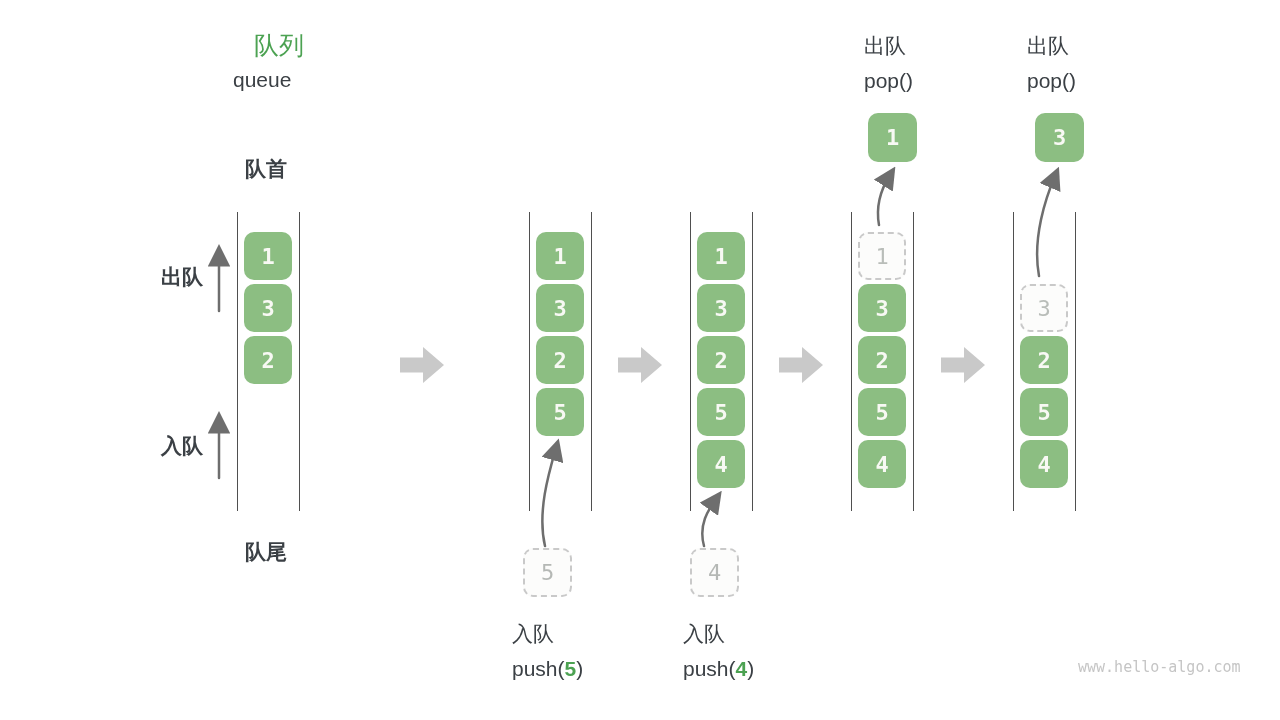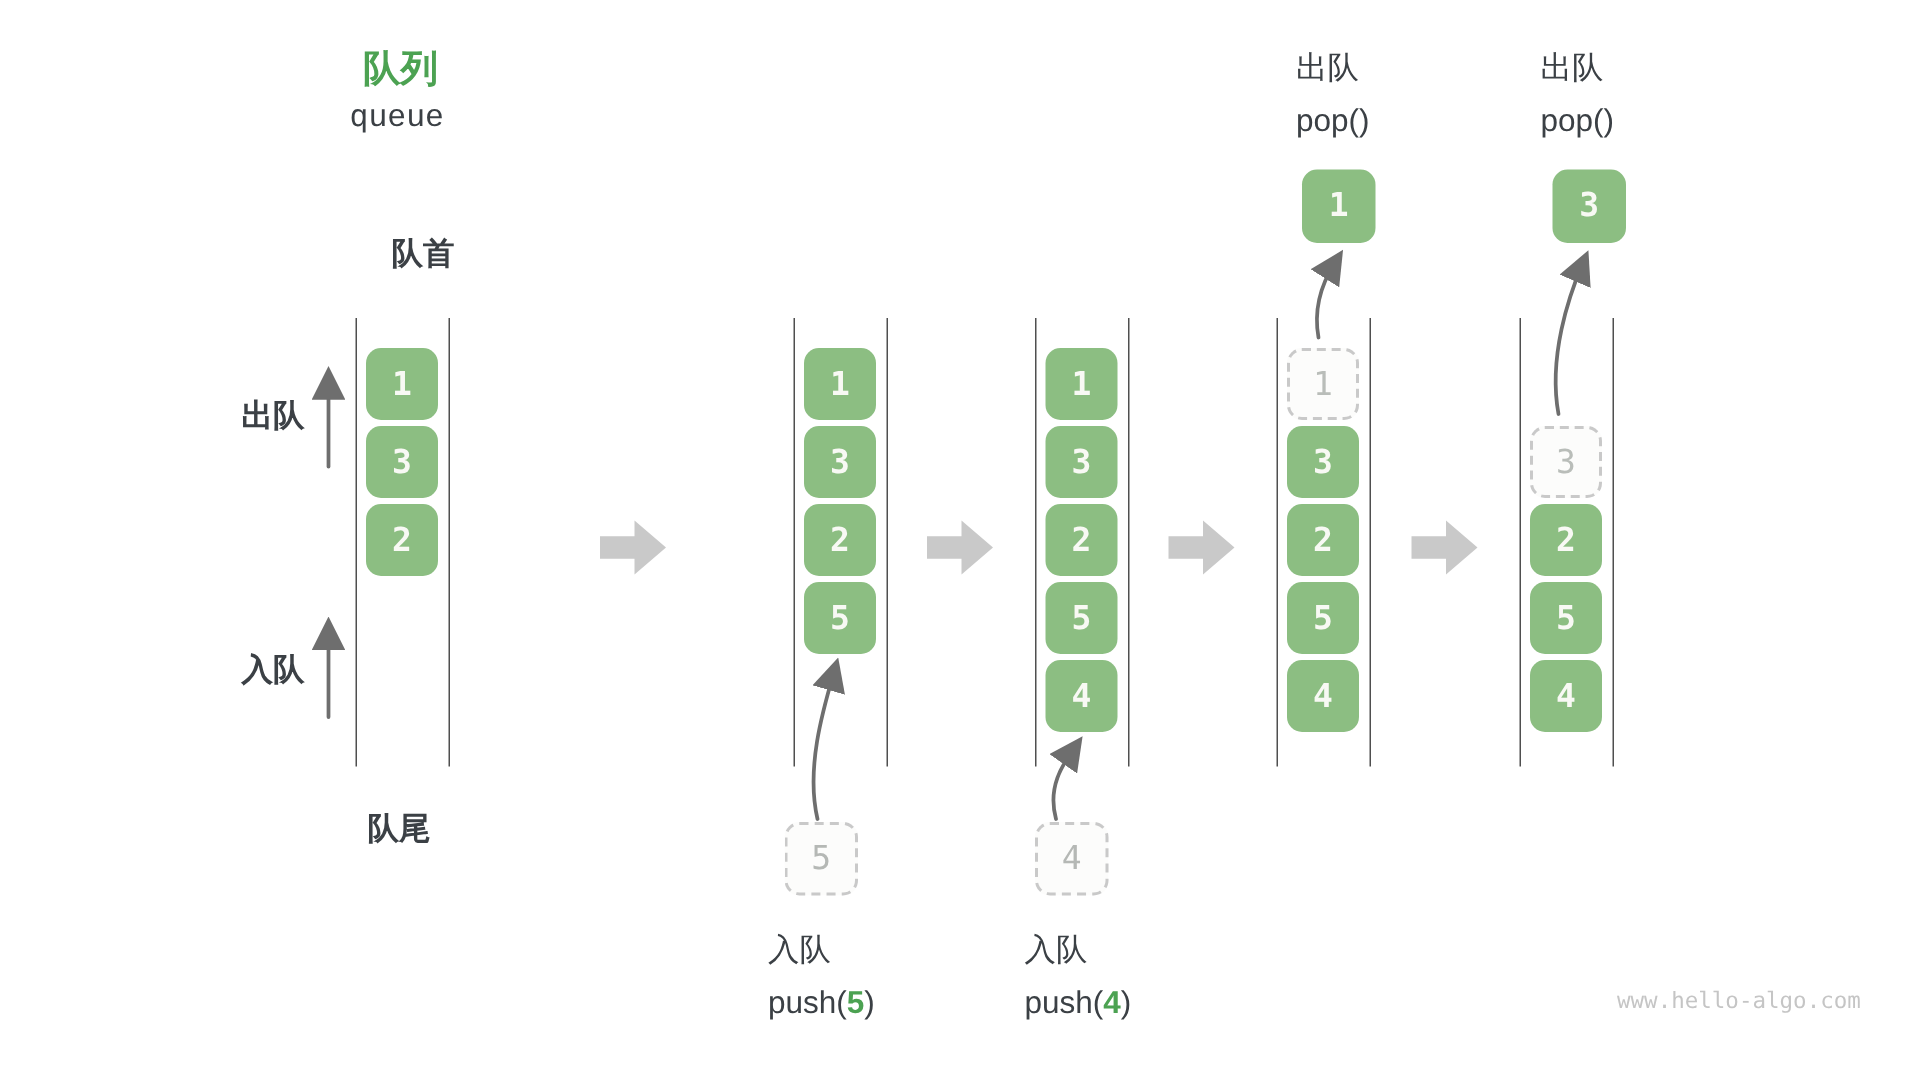--- a/index.html
+++ b/index.html
@@ -3,25 +3,25 @@
 <meta charset="utf-8">
 <style>
   html,body{margin:0;padding:0;background:#ffffff;}
   .canvas{
     position:relative;width:1280px;height:720px;background:#ffffff;overflow:hidden;
     font-family:"Liberation Sans",sans-serif;color:#3B4045;
   }
   .overlay{position:absolute;left:0;top:0;width:1280px;height:720px;pointer-events:none;}
 
   
-  .title-zh{position:absolute;left:242px;top:29px;font-size:25px;font-weight:700;color:#4CA252;}
+  .title-zh{position:absolute;left:254px;top:29px;font-size:25px;font-weight:400;color:#4CA252;}
   .title-en{position:absolute;left:233px;top:68px;font-size:21px;color:#3B4045;
-            font-family:Liberation Mono, monospace;}
+            font-family:Liberation Sans, sans-serif;}
   .lbl{position:absolute;font-size:21px;font-weight:700;color:#3B4045;}
-  .lbl-front{left:245px;top:155px;margin-left:16px;}
+  .lbl-front{left:245px;top:155px;}
   .lbl-rear{left:245px;top:538px;text-align:center;}
   .lbl-deq{left:161px;top:263px;}
   .lbl-enq{left:161px;top:432px;}
 
   
   .queue-column{
     position:absolute;top:212px;width:61px;height:299px;
     border-left:1px solid #4F4F4F;border-right:1px solid #4F4F4F;
   }
   .col-0{left:237px;} .col-1{left:529px;} .col-2{left:690px;} .col-3{left:851px;} .col-4{left:1013px;}

